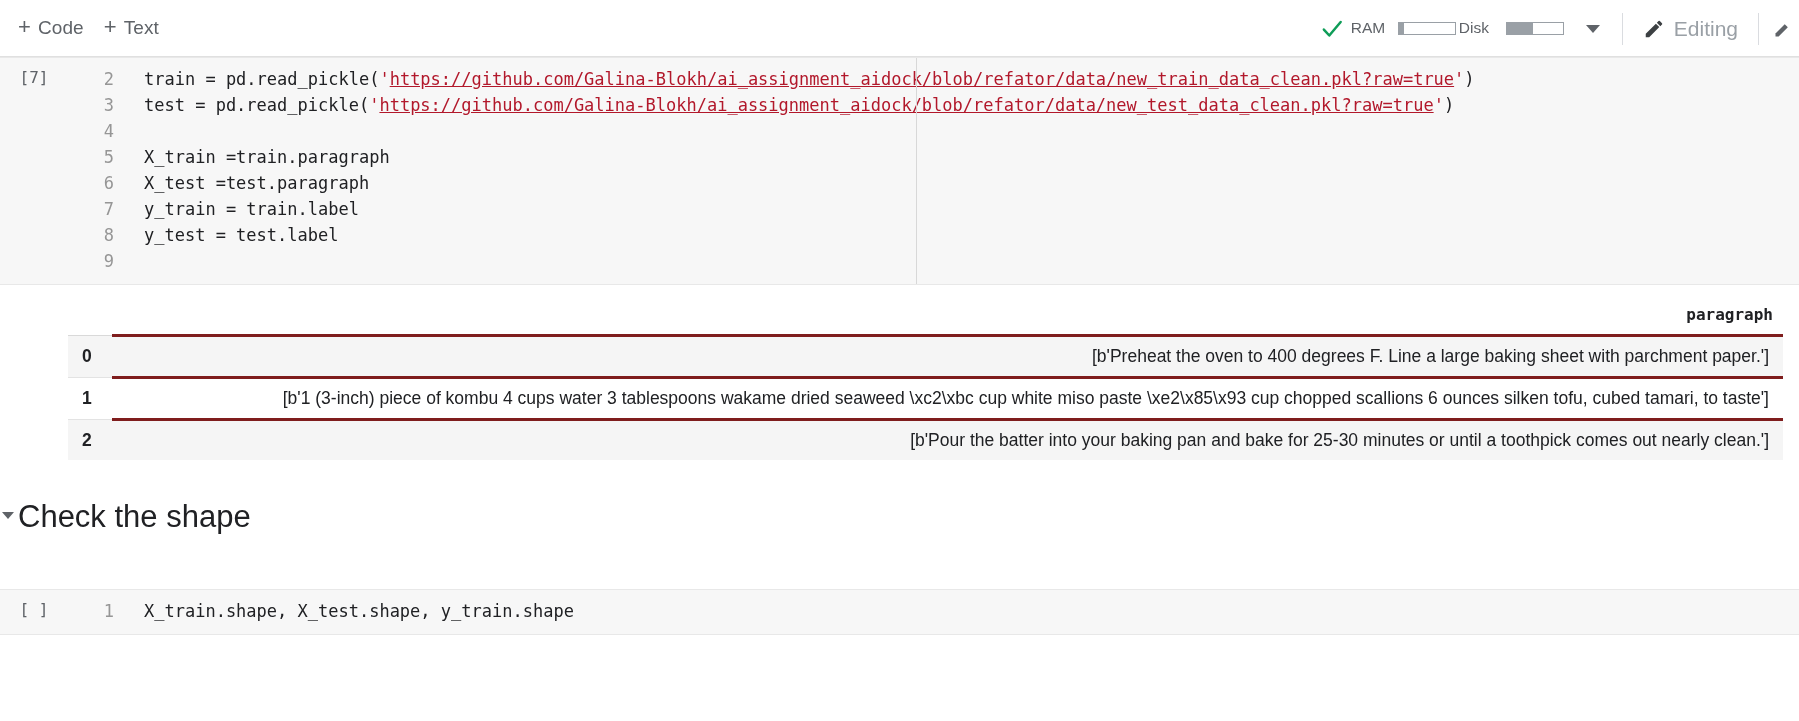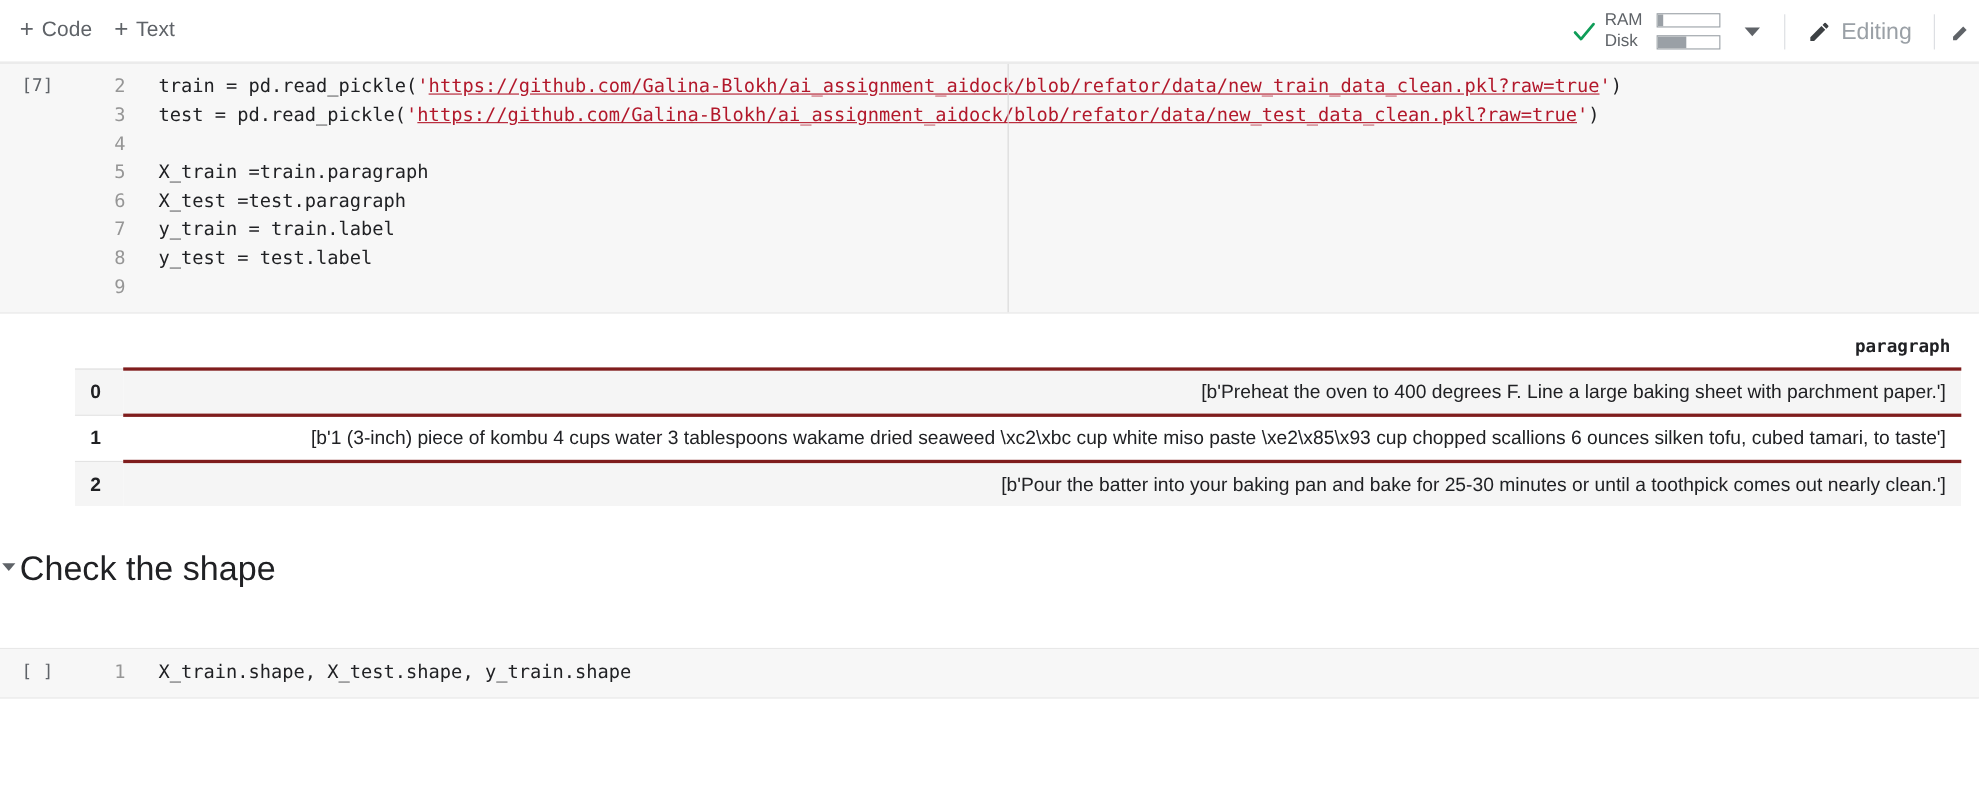--- a/index.html
+++ b/index.html
@@ -57,21 +57,21 @@
     display: flex;
     align-items: center;
     gap: 0;
     padding-right: 6px;
   }
 
   .check-icon { width: 26px; height: 26px; margin-right: 6px; display:block;}
 
   #resource-meters {
     display: flex;
-    flex-direction: column;
+    flex-direction: row;
     justify-content: center;
     gap: 3px;
     font-size: 15.5px;
     color: #5f6368;
     line-height: 1.05;
   }
   .meter-row { display: flex; align-items: center; gap: 9px; }
   .meter-label { width: 38px; text-align: left; }
   .meter-bar {
     width: 58px; height: 13px;

